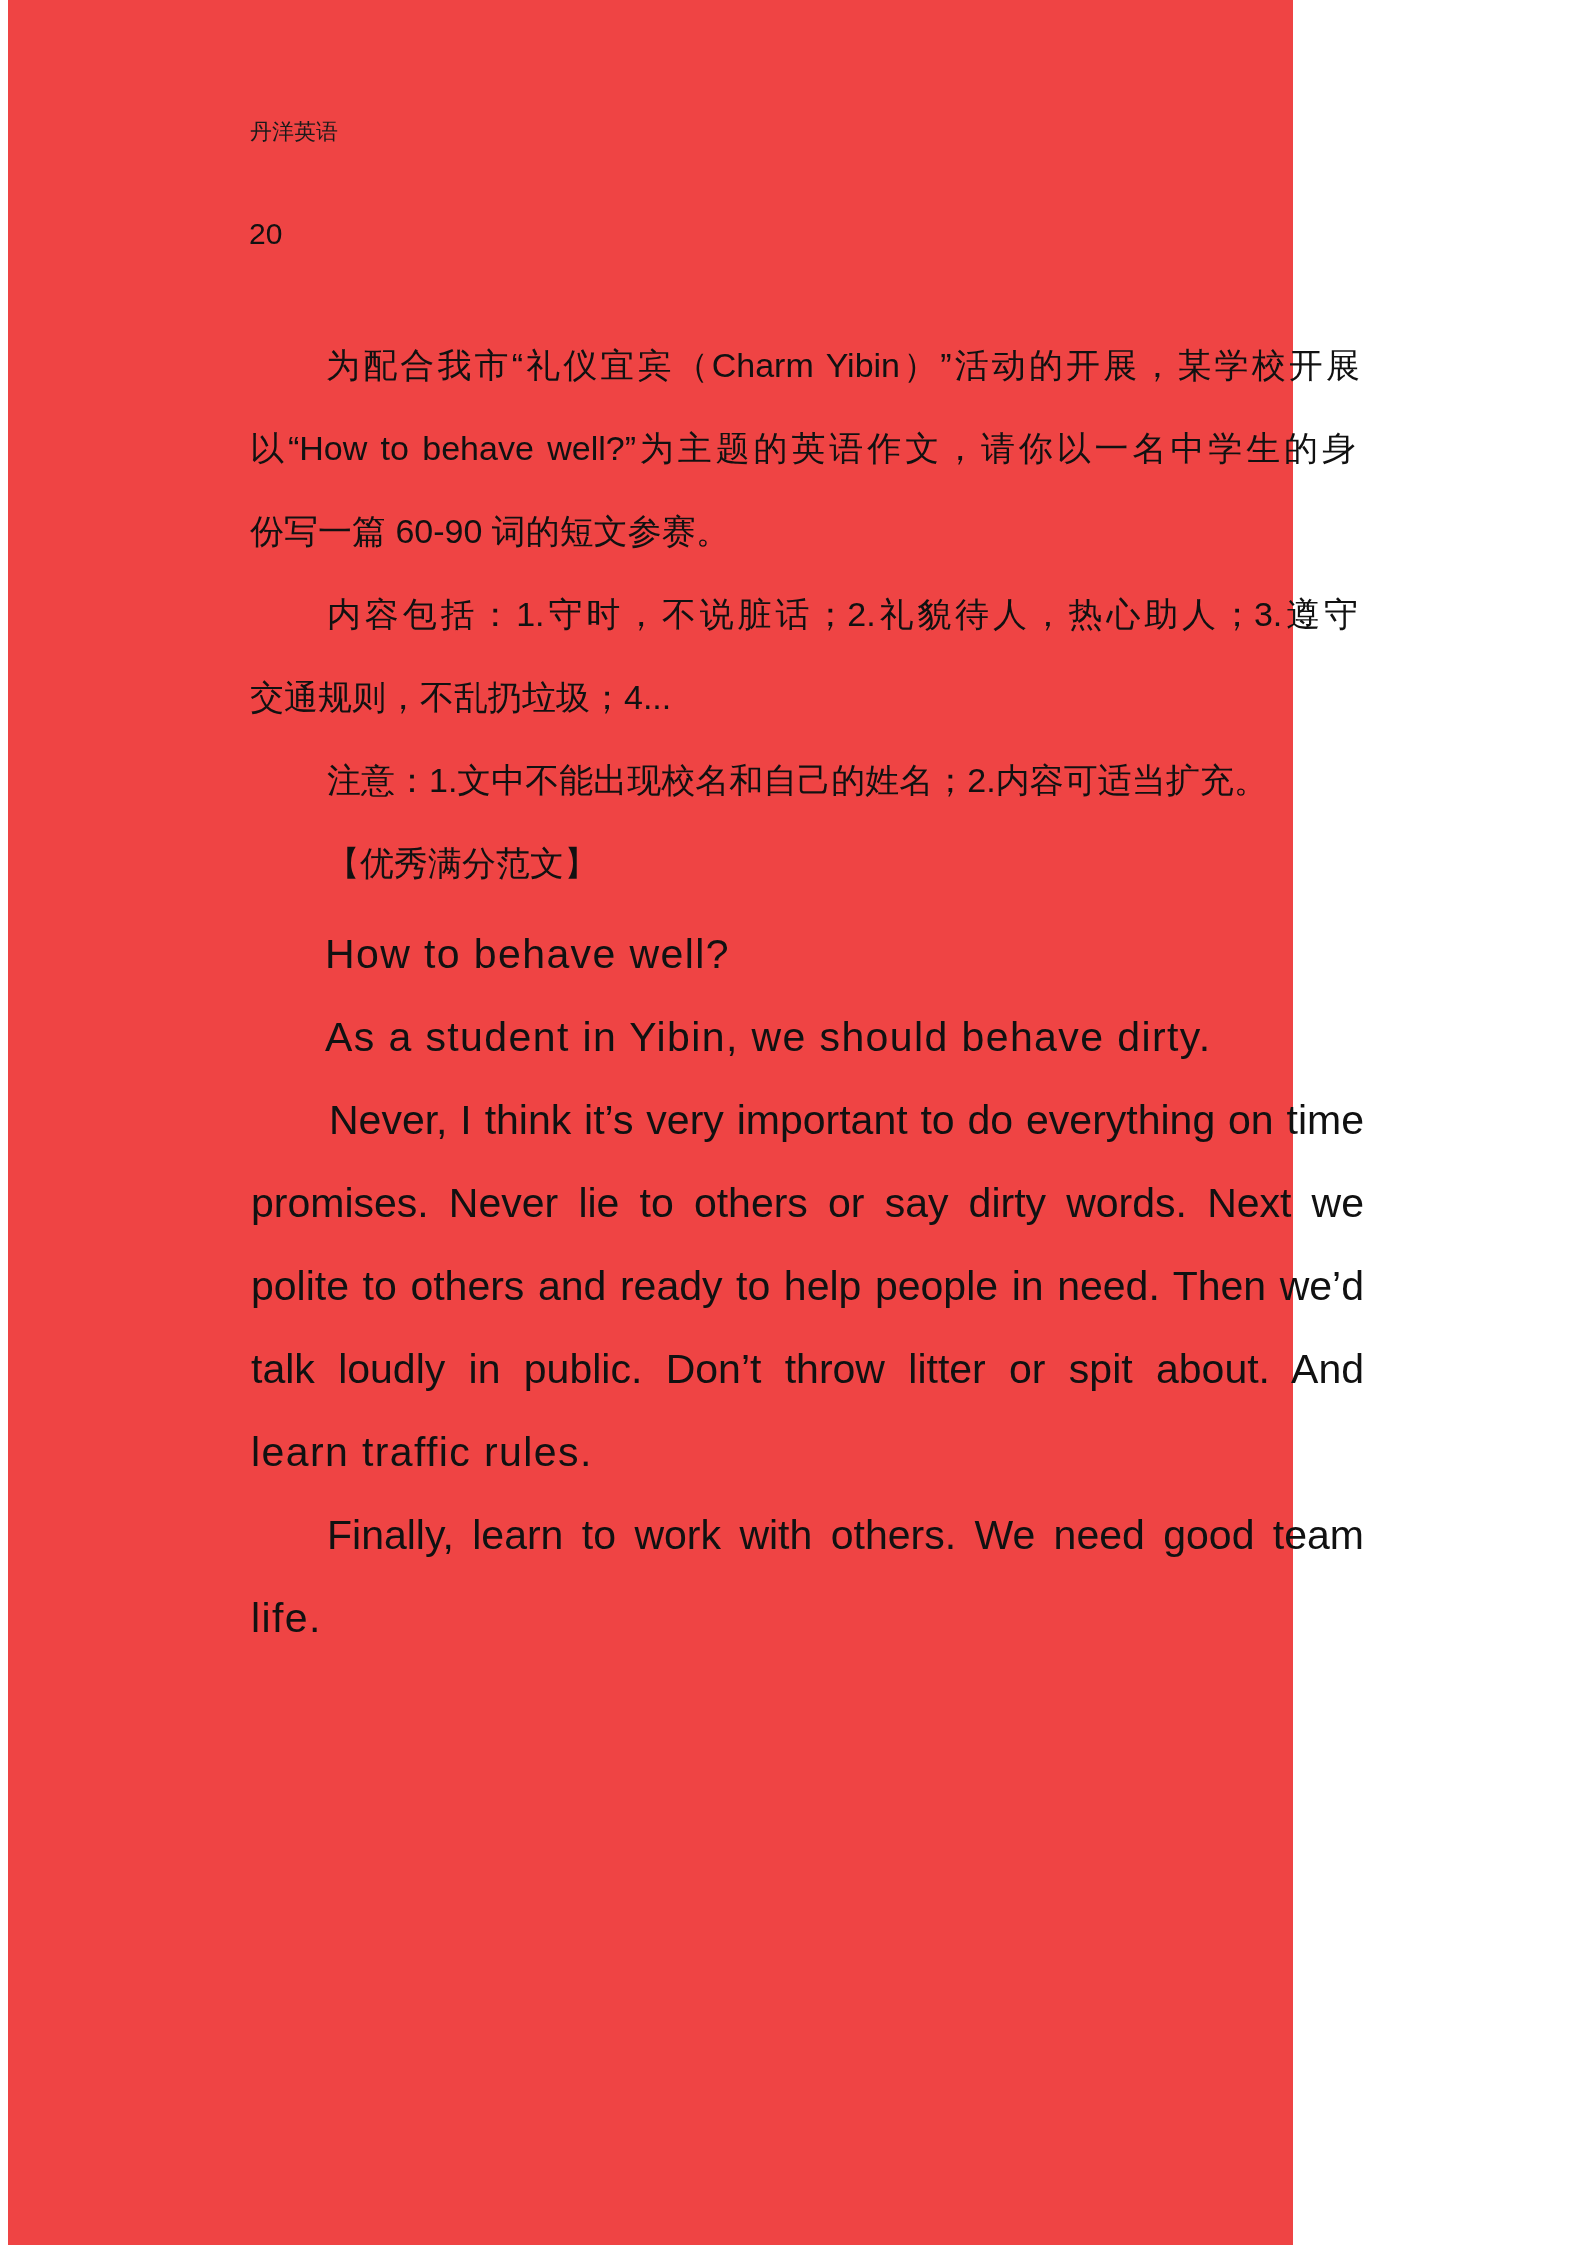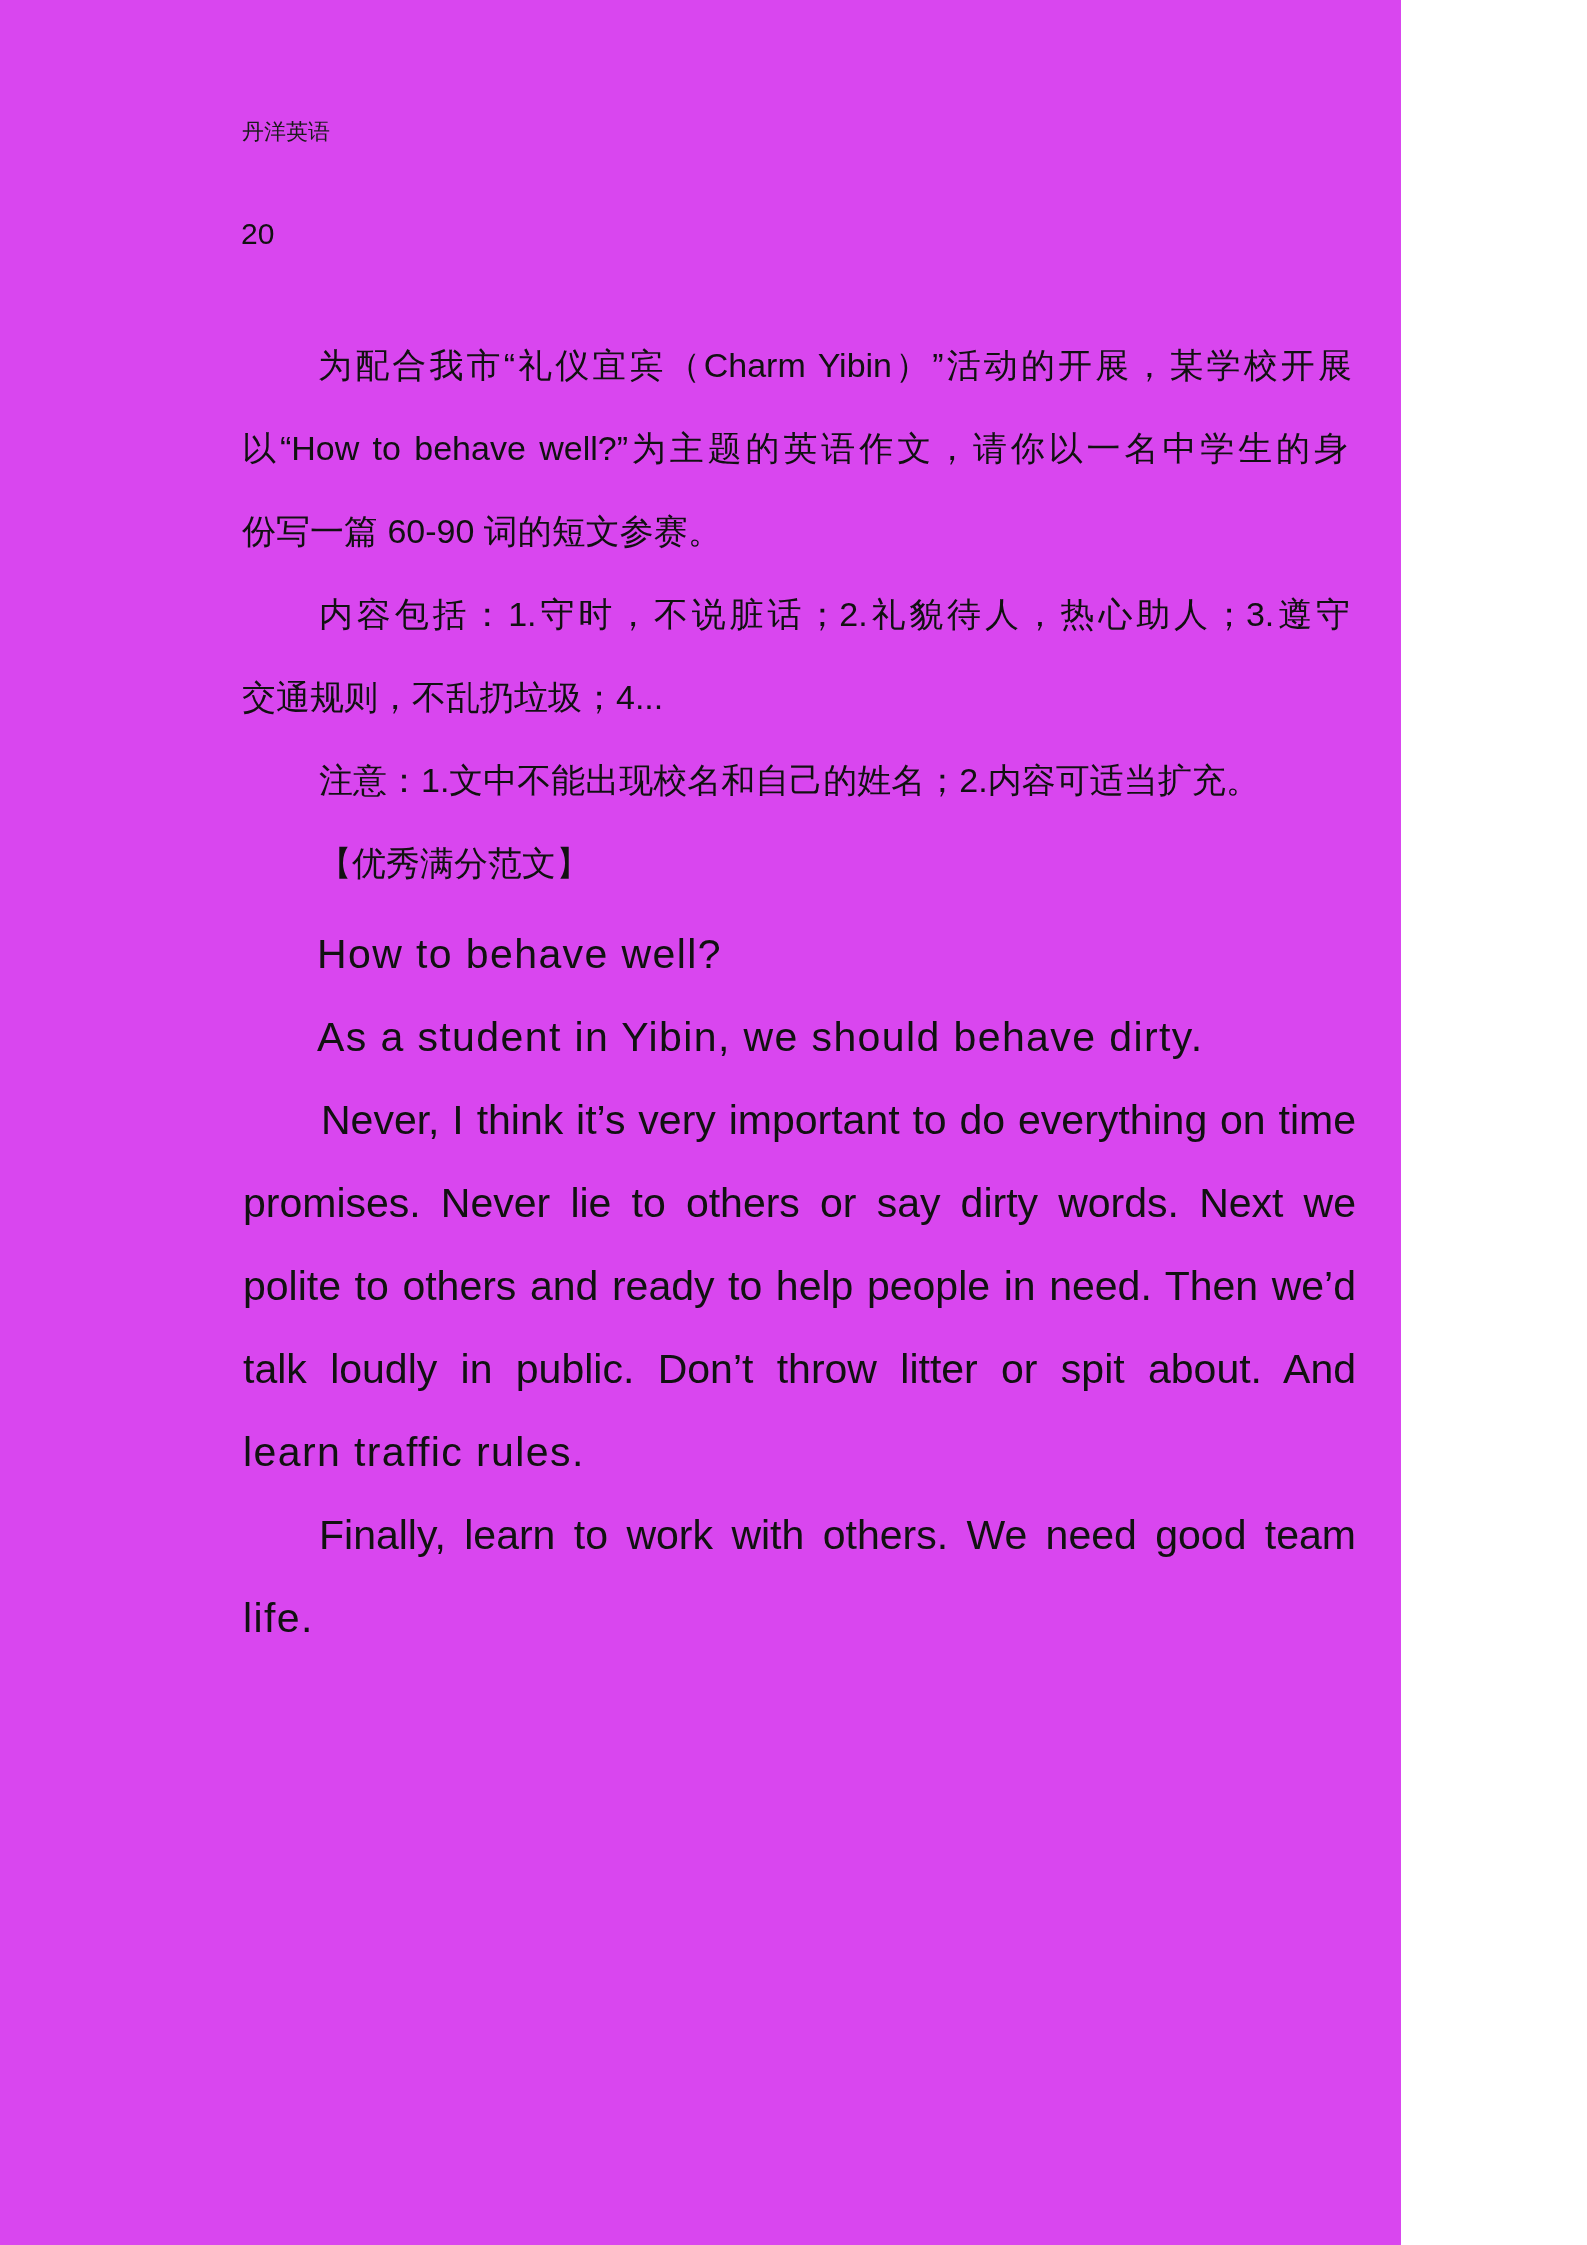--- a/index.html
+++ b/index.html
@@ -10,23 +10,23 @@
     body {
       width: 1587px;
       height: 2245px;
       position: relative;
       overflow: hidden;
       font-family: "Liberation Sans", "DejaVu Sans", sans-serif;
       color: #111111;
     }
     .page {
       position: absolute;
-      left: 0; top: 0;
-      width: 1401px; height: 2245px;
-      background: #d946ef;
+      left: 8px; top: 0;
+      width: 1285px; height: 2245px;
+      background: #ef4444;
     }
     .header {
       position: absolute;
       left: 242px;
       top: 118px;
       font-size: 22px;
       line-height: 28px;
       color: #1a1a1a;
       white-space: nowrap;
     }

